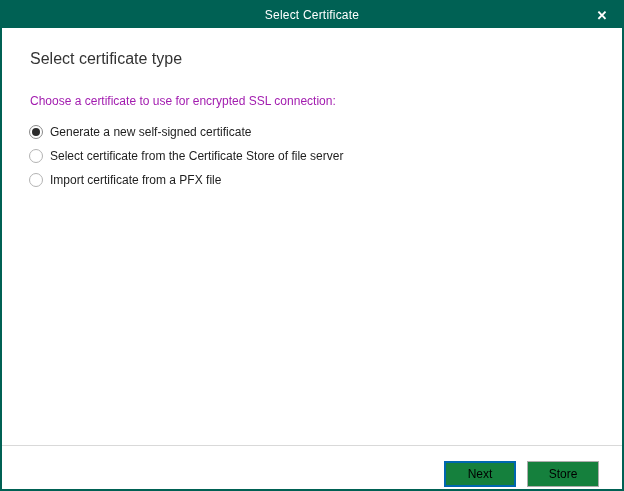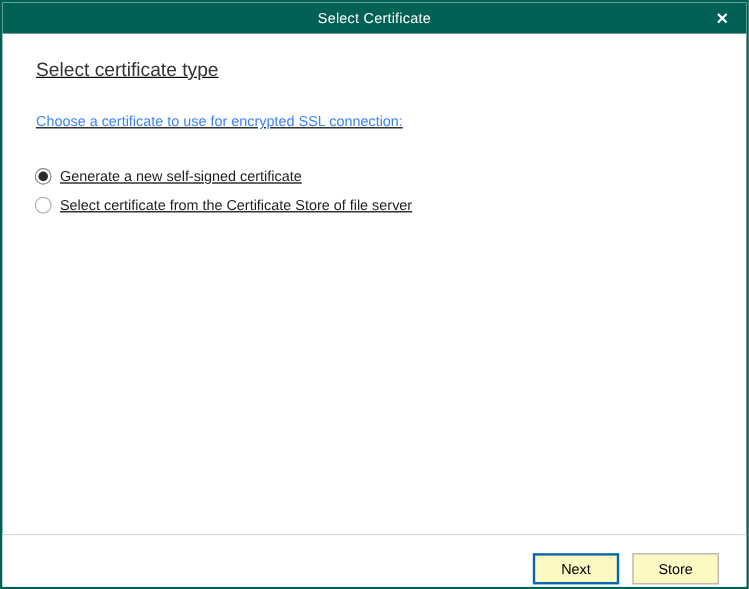--- a/index.html
+++ b/index.html
@@ -39,38 +39,37 @@
     justify-content: center;
     color: #ffffff;
     font-size: 13px;
     font-weight: bold;
     cursor: pointer;
     user-select: none;
   }
 
   .content {
     padding: 22px 28px 0 28px;
-    text-decoration: underline;
   }
   .heading {
     font-size: 16px;
     font-weight: 400;
     color: #333333;
     margin-bottom: 26px;
   }
   .description {
     font-size: 12px;
-    color: #3b82f6;
-    margin-bottom: 27px;
+    color: #a21caf;
+    margin-bottom: 17px;
   }
 
   .radio-group { margin-left: -1px; }
   .radio-row {
     display: flex;
-    align-items: center;
+    align-items: flex-start;
     height: 24px;
     cursor: default;
   }
   .radio-circle {
     width: 14px;
     height: 14px;
     border-radius: 50%;
     border: 1px solid #b3b3b3;
     background: #ffffff;
     margin-right: 7px;
@@ -105,21 +104,21 @@
     justify-content: flex-end;
     padding-right: 23px;
   }
   .btn {
     height: 26px;
     min-width: 72px;
     padding: 0 12px;
     font-family: "Liberation Sans", sans-serif;
     font-size: 12px;
     color: #000000;
-    background: #fef9c3;
+    background: #15803d;
     border: 1px solid #adadad;
     cursor: pointer;
     margin-top: 12px;
   }
   .btn-primary {
     border: 2px solid #0067b0;
     min-width: 72px;
   }
   .btn + .btn { margin-left: 11px; }
 </style>
@@ -139,20 +138,24 @@
 
     <div class="radio-group">
       <div class="radio-row selected">
         <span class="radio-circle"></span>
         <span class="radio-label">Generate a new self-signed certificate</span>
       </div>
       <div class="radio-row">
         <span class="radio-circle"></span>
         <span class="radio-label">Select certificate from the Certificate Store of file server</span>
       </div>
+      <div class="radio-row">
+        <span class="radio-circle"></span>
+        <span class="radio-label">Import certificate from a PFX file</span>
+      </div>
     </div>
   </div>
 
   <div class="footer">
     <button class="btn btn-primary">Next</button>
     <button class="btn">Store</button>
   </div>
 
 </div>
 

